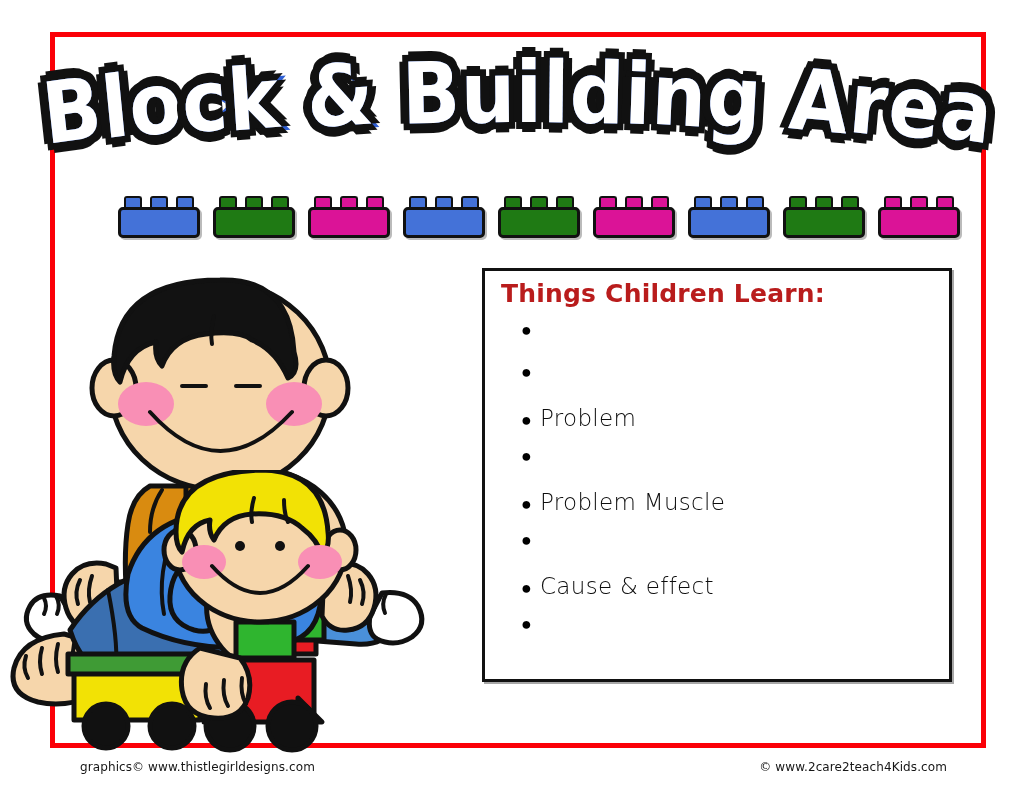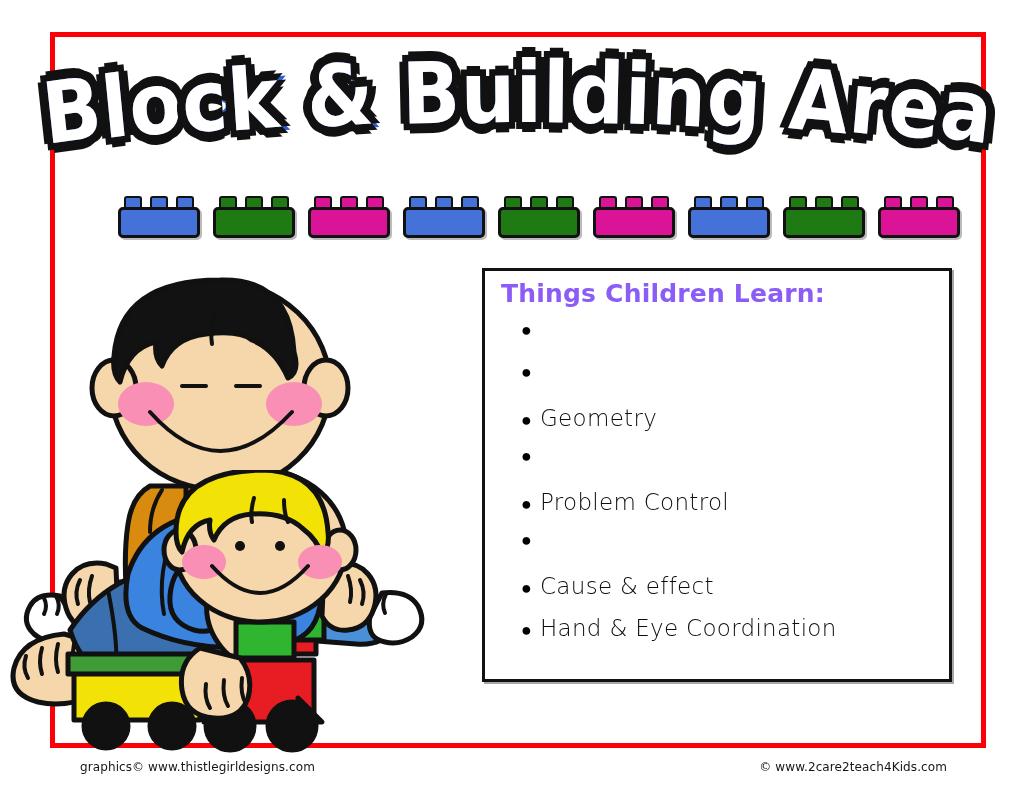--- a/index.html
+++ b/index.html
@@ -121,21 +121,21 @@
     box-sizing: border-box;
     box-shadow: 2px 2px 0 rgba(80,80,80,0.5);
   }
   #learn-title {
     position: absolute;
     left: 16px;
     top: 8px;
     font-family: "DejaVu Sans", sans-serif;
     font-size: 25px;
     font-weight: 600;
-    color: #8b5cf6;
+    color: #b91c1c;
     letter-spacing: 0.2px;
   }
   #learn-list {
     position: absolute;
     left: 36px;
     top: 50px;
     width: 420px;
     margin: 0;
     padding: 0;
     list-style: none;
@@ -416,39 +416,38 @@
     <div id="learn-title">Things Children Learn:</div>
     <ul id="learn-list">
         <li>
           <span class="bullet">●</span>
         </li>
         <li>
           <span class="bullet">●</span>
         </li>
         <li>
           <span class="bullet">●</span>
-          <span class="li-text">Geometry</span>
-        </li>
-        <li>
-          <span class="bullet">●</span>
-        </li>
-        <li>
-          <span class="bullet">●</span>
-          <span class="li-text">Problem Control</span>
+          <span class="li-text">Problem</span>
+        </li>
+        <li>
+          <span class="bullet">●</span>
+        </li>
+        <li>
+          <span class="bullet">●</span>
+          <span class="li-text">Problem Muscle</span>
         </li>
         <li>
           <span class="bullet">●</span>
         </li>
         <li>
           <span class="bullet">●</span>
           <span class="li-text">Cause &amp; effect</span>
         </li>
         <li>
           <span class="bullet">●</span>
-          <span class="li-text">Hand &amp; Eye Coordination</span>
         </li>
       </ul>
   </div>
 
   <div id="footer-left">graphics© www.thistlegirldesigns.com</div>
   <div id="footer-right">© www.2care2teach4Kids.com</div>
 
 </div>
 
 </body></html>

